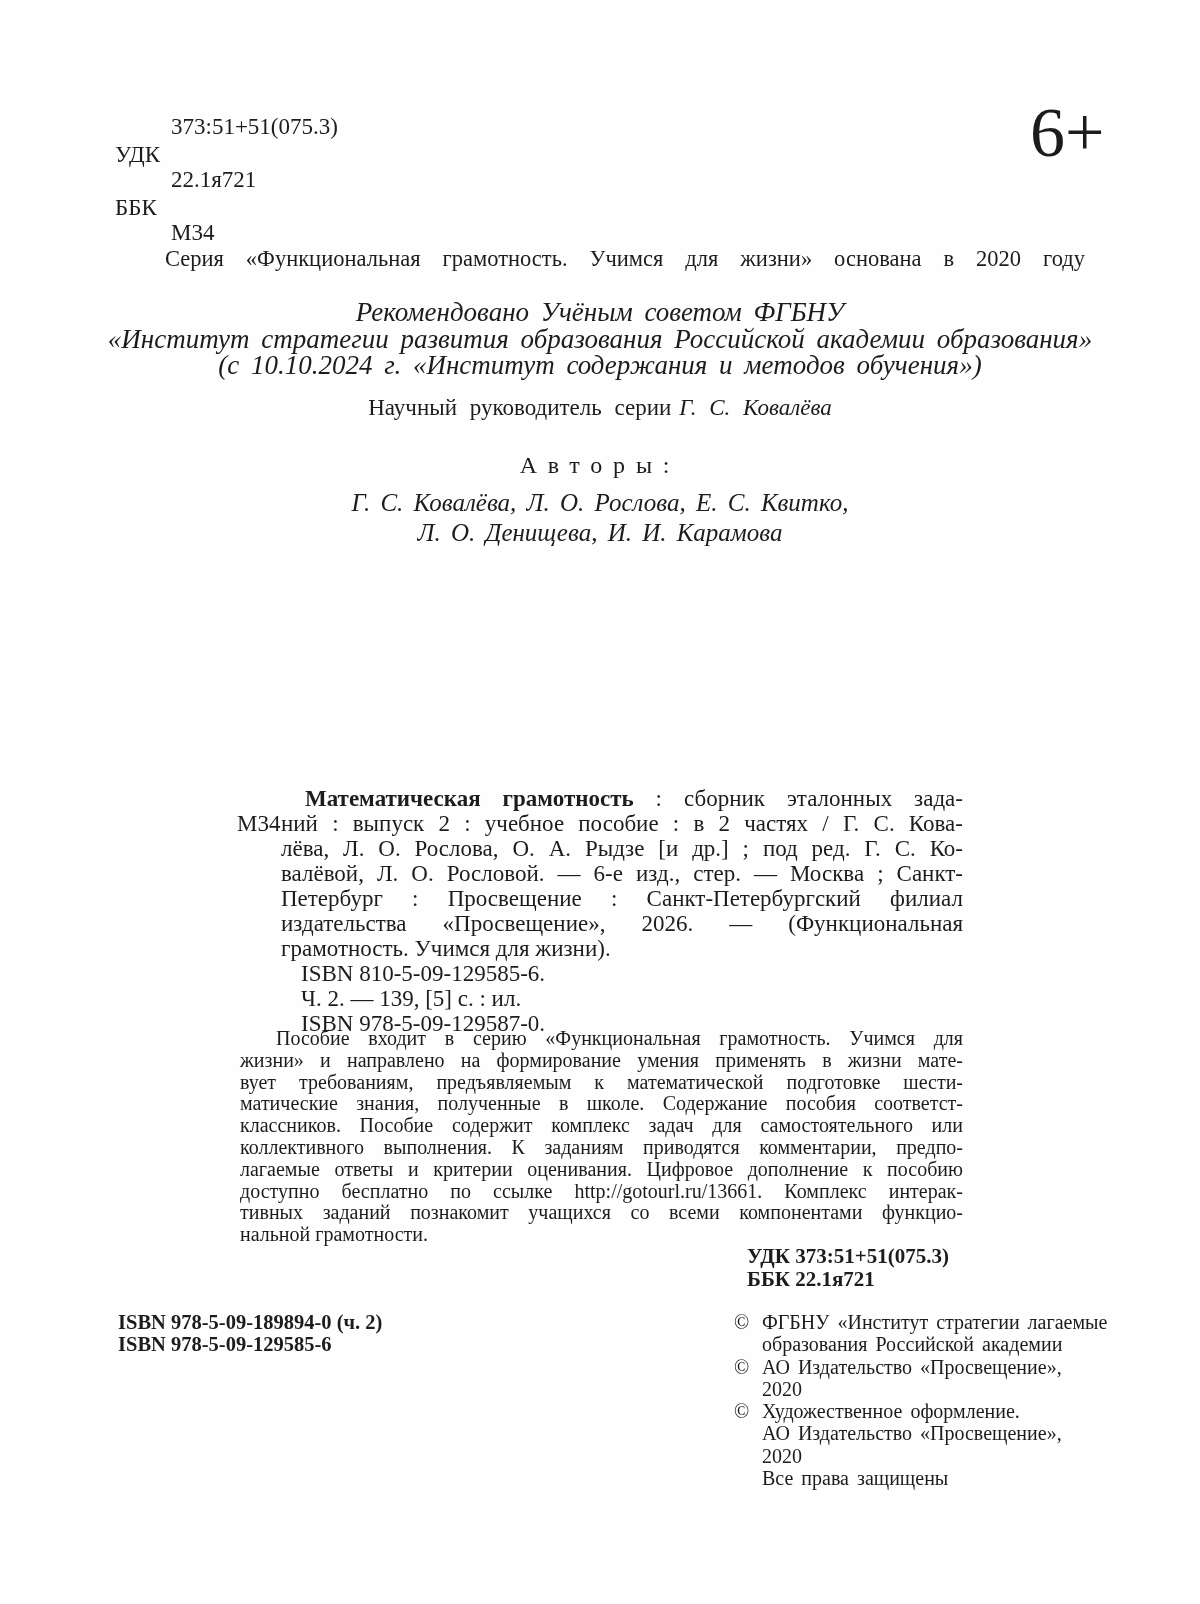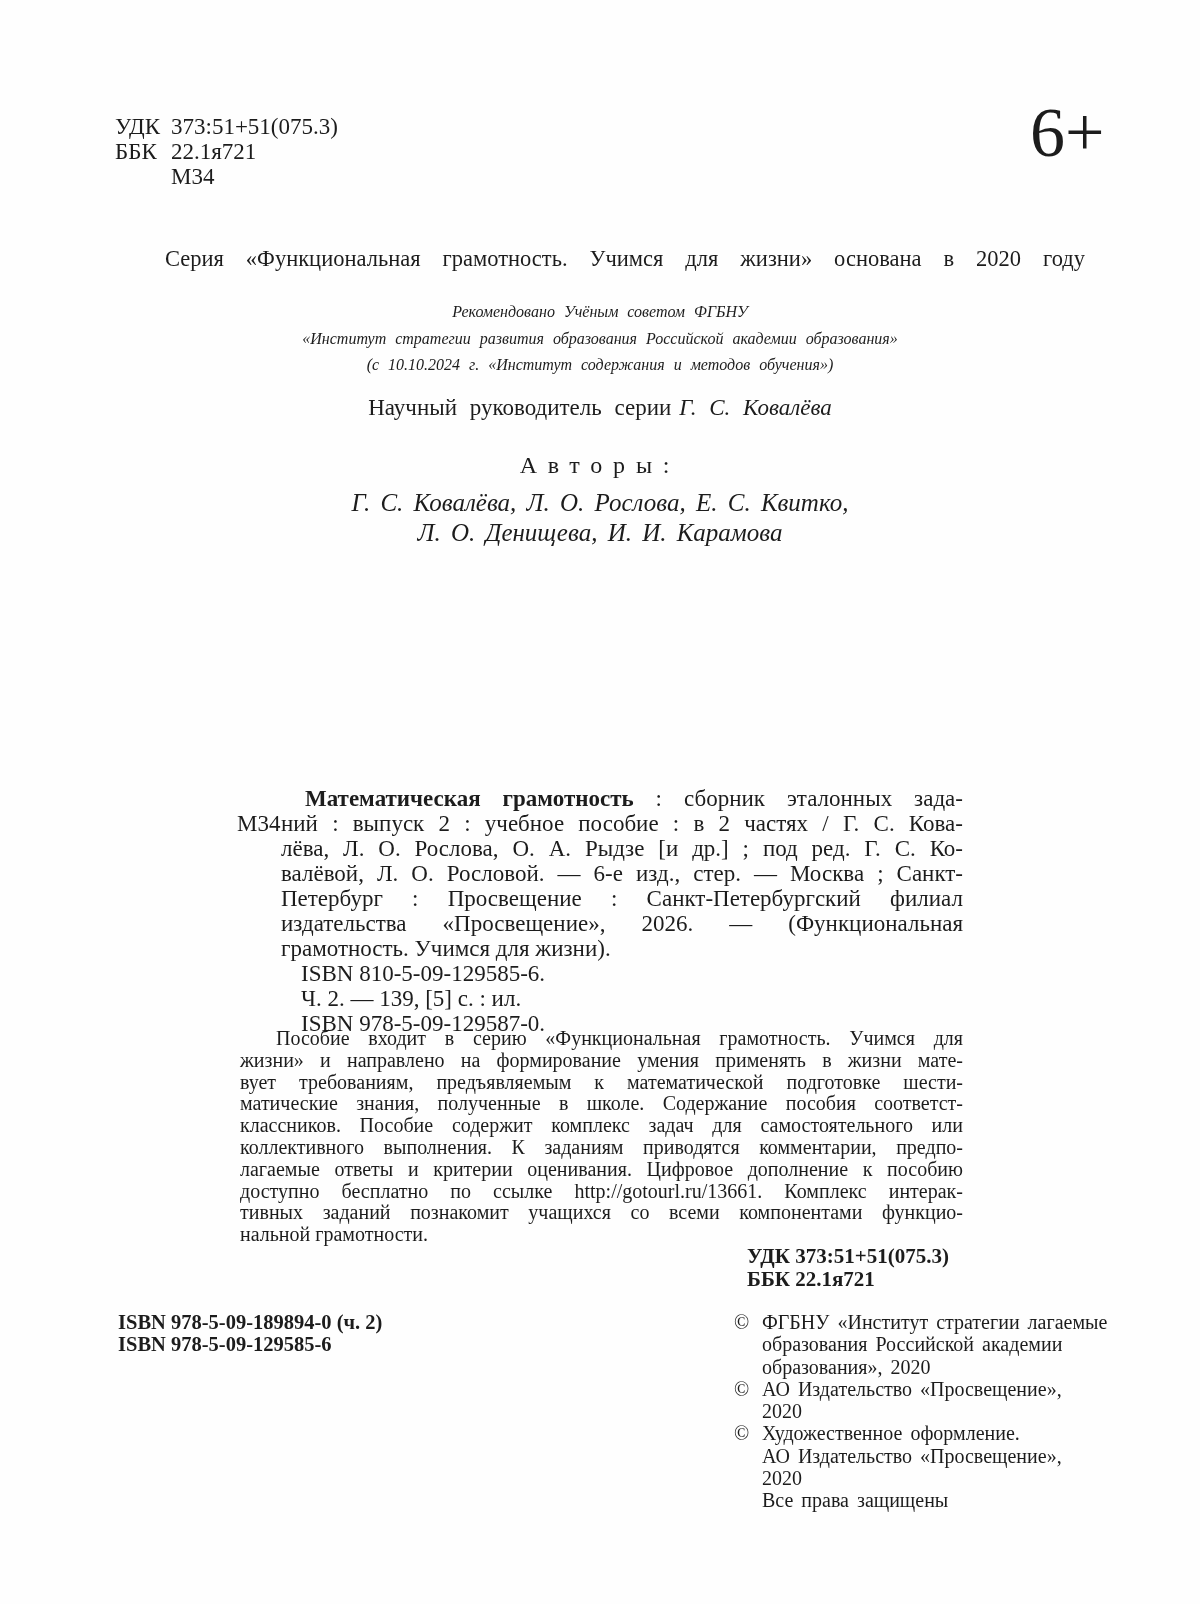--- a/index.html
+++ b/index.html
@@ -9,34 +9,34 @@
     height: 1604px;
     background: #fefefe;
     font-family: "Liberation Serif", "DejaVu Serif", serif;
     color: #1c1c1c;
     overflow: hidden;
   }
   .abs { position: absolute; }
 
   .meta-top { left: 115px; top: 114px; font-size: 23px; line-height: 25px; }
   .meta-row { display: flex; }
-  .meta-label { width: 56px; flex: none; }
+  .meta-label { width: 56px; flex: none; margin-top: 28px; }
 
   .age-badge { left: 1030px; top: 98px; font-size: 70px; line-height: 70px; font-weight: 400; }
 
   .series-note {
     left: 165px; top: 246px; width: 920px;
     font-size: 22.5px; line-height: 26px;
     text-align: justify; text-align-last: justify;
   }
 
   .recommendation {
     left: 105px; top: 299px; width: 990px;
     text-align: center; font-style: italic;
-    font-size: 16px; line-height: 26.5px; word-spacing: 5px;
+    font-size: 27px; line-height: 26.5px; word-spacing: 5px;
   }
 
   .supervisor {
     left: 105px; top: 395px; width: 990px;
     text-align: center; font-size: 23px; word-spacing: 7px;
   }
   .supervisor .name { font-style: italic; margin-left: 0.35em; }
 
   .authors-heading {
     left: 105px; top: 452px; width: 990px;
@@ -150,21 +150,20 @@
       <div>ISBN 978-5-09-189894-0 (ч. 2)</div>
       <div>ISBN 978-5-09-129585-6</div>
     </div>
 
   <div class="abs copyright">
     <div class="cp-item">
       <span class="cp-sym">©</span>
       <div class="cp-lines">
           <div>ФГБНУ «Институт стратегии лагаемые</div>
           <div>образования Российской академии</div>
-          <div>образования», 2020</div>
         </div>
     </div>
     <div class="cp-item">
       <span class="cp-sym">©</span>
       <div class="cp-lines">
           <div>АО Издательство «Просвещение», 2020</div>
         </div>
     </div>
     <div class="cp-item">
       <span class="cp-sym">©</span>

